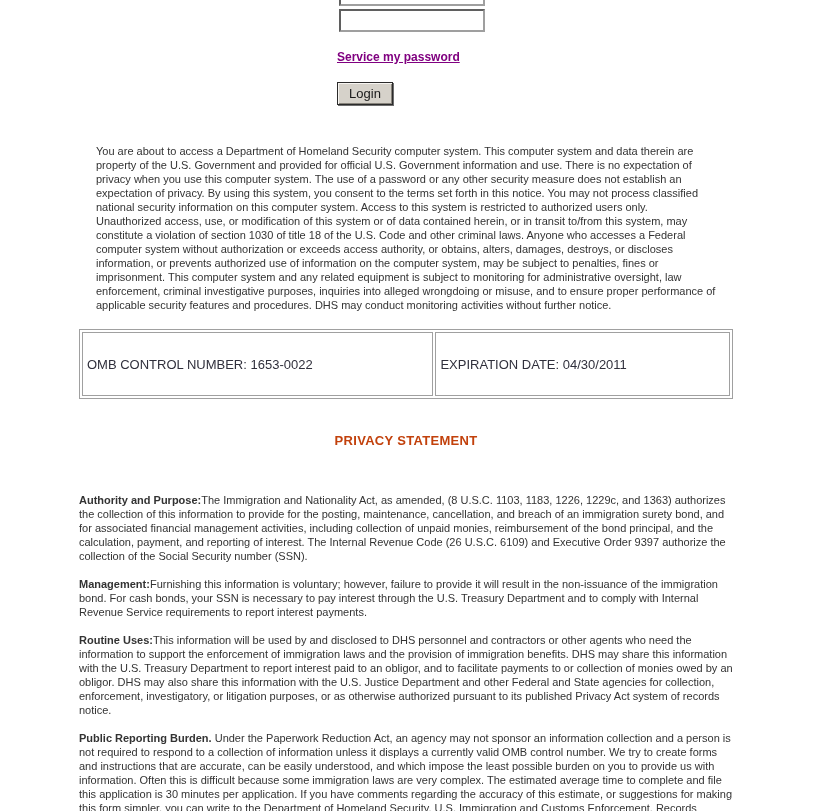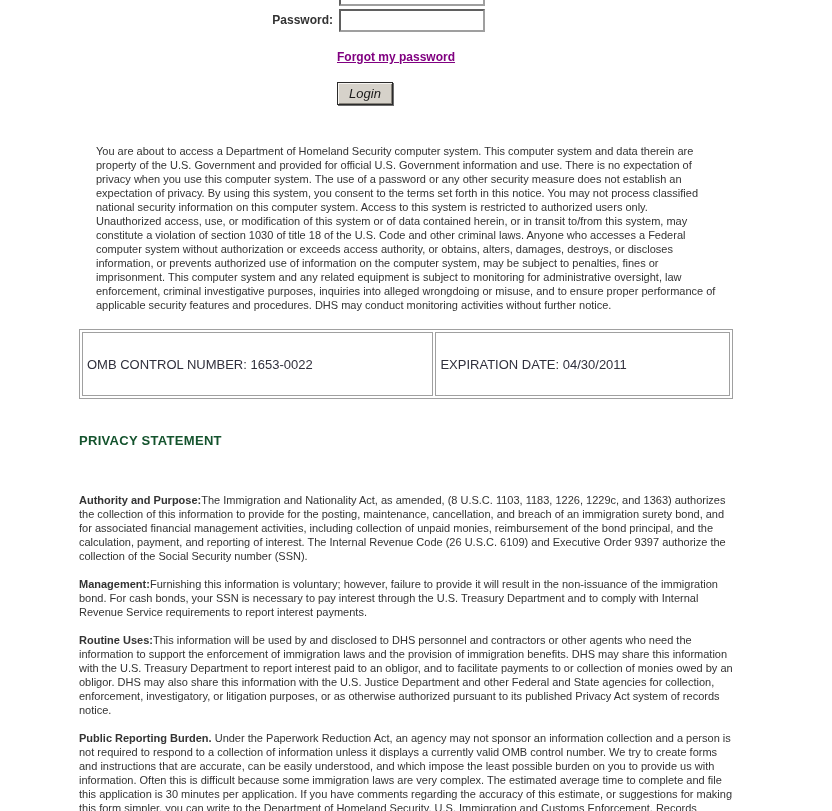--- a/index.html
+++ b/index.html
@@ -56,21 +56,20 @@
     width: 56px;
     height: 23px;
     background: #d6d2ca;
     border: 1px solid #2b2b2b;
     box-shadow: inset 1px 1px 0 #f7f5f1, inset -1px -1px 0 #87837b, 1px 1px 0 #6e6e6e;
     font-family: "Liberation Sans", sans-serif;
     font-size: 13px;
     color: #1a1a1a;
     padding: 0;
     cursor: pointer;
-    font-style: italic;
   }
   .content {
     margin-left: 79px;
     width: 654px;
   }
   .notice {
     margin: 17px;
     font-size: 11px;
     line-height: 14px;
     color: #333333;
@@ -90,40 +89,40 @@
     height: 56px;
     vertical-align: middle;
     background: #ffffff;
   }
   .omb-table td.cell-left  { width: 54.4%; }
   .omb-table td.cell-right { width: 45.6%; }
   .privacy-title {
     margin: 34px 0 0 0;
     font-size: 13px;
     font-weight: bold;
-    color: #14532d;
+    color: #c2410c;
     letter-spacing: 0.3px;
+    text-align: center;
   }
   .section {
     margin: 14px 0 0 0;
     font-size: 11px;
     line-height: 14px;
     color: #333333;
   }
   .section.first { margin-top: 45px; }
   .section b { color: #333333; text-align: center; }
 </style>
 </head>
 <body>
 
 <div class="login-area">
   <input type="text" class="text-input username-input" value="" style="">
-  <label class="password-label">Password:</label>
   <input type="text" class="text-input password-input" value="" style="">
-  <a class="forgot-link">Forgot my password</a>
+  <a class="forgot-link">Service my password</a>
   <button class="login-btn">Login</button>
 </div>
 
 <div class="content">
 
   <p class="notice">You are about to access a Department of Homeland Security computer system. This computer system and data therein are property of the U.S. Government and provided for official U.S. Government information and use. There is no expectation of privacy when you use this computer system. The use of a password or any other security measure does not establish an expectation of privacy. By using this system, you consent to the terms set forth in this notice. You may not process classified national security information on this computer system. Access to this system is restricted to authorized users only. Unauthorized access, use, or modification of this system or of data contained herein, or in transit to/from this system, may constitute a violation of section 1030 of title 18 of the U.S. Code and other criminal laws. Anyone who accesses a Federal computer system without authorization or exceeds access authority, or obtains, alters, damages, destroys, or discloses information, or prevents authorized use of information on the computer system, may be subject to penalties, fines or imprisonment. This computer system and any related equipment is subject to monitoring for administrative oversight, law enforcement, criminal investigative purposes, inquiries into alleged wrongdoing or misuse, and to ensure proper performance of applicable security features and procedures. DHS may conduct monitoring activities without further notice.</p>
 
   <table class="omb-table">
     <tbody>
         <tr>

